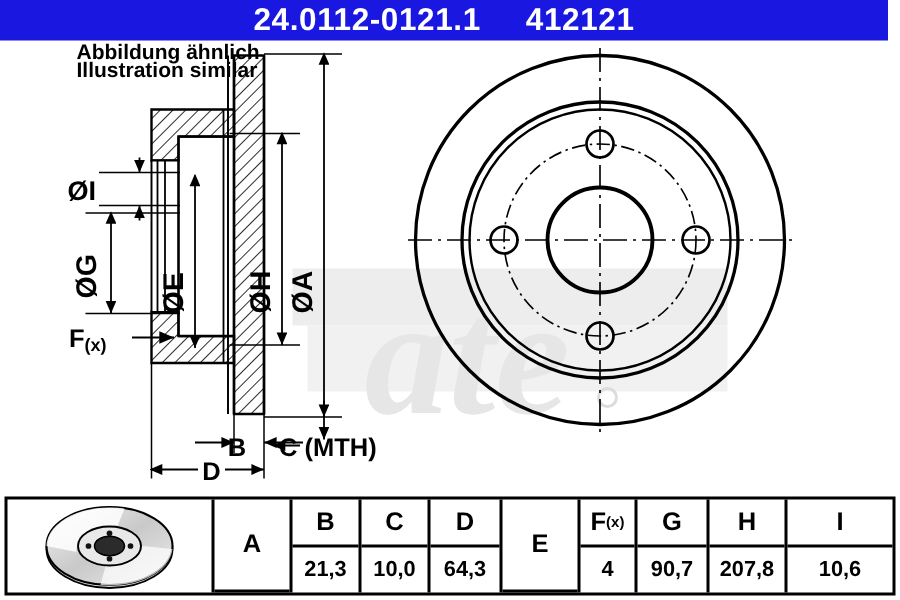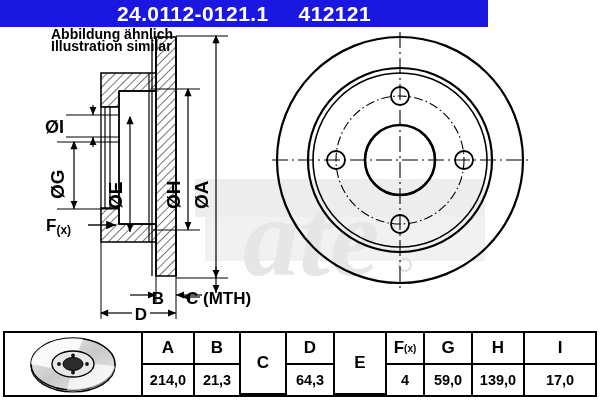--- a/index.html
+++ b/index.html
@@ -1,21 +1,21 @@
 <!DOCTYPE html>
 <html><head>
 <meta charset="utf-8">
 <style>
   html,body{margin:0;padding:0;background:#fff;}
   body{width:600px;height:400px;overflow:hidden;
        font-family:"Liberation Sans",sans-serif;color:#000;}
   #root{position:relative;width:600px;height:400px;}
 
   
-  .header{position:absolute;left:0;top:0;width:488px;height:27px;
+  .header{position:absolute;left:0;top:0;width:592px;height:27px;
           background:#1a17e0;display:flex;align-items:center;justify-content:center;}
   .header .code{color:#fff;font-size:21px;font-weight:bold;letter-spacing:.4px;}
   .header .ref{color:#fff;font-size:21px;font-weight:bold;margin-left:30px;letter-spacing:.4px;}
 
   
   .caption{position:absolute;left:3px;top:29px;font-size:14px;font-weight:bold;
            line-height:11.5px;white-space:pre-line;margin-left:48px;}
 
   
   .drawing{position:absolute;left:0;top:27px;width:600px;height:296px;}
@@ -204,48 +204,48 @@
           <circle cx="0" cy="-8.5" r="1.9" fill="#111"></circle>
           <circle cx="14" cy="0" r="1.9" fill="#111"></circle>
           <circle cx="0" cy="8.5" r="1.9" fill="#111"></circle>
           <circle cx="-14" cy="0" r="1.9" fill="#111"></circle>
         </g>
       </svg>
     </div>
     <div class="cols" id="cols">
         <div class="col w-a">
           <div class="hd">A</div>
-          <div class="vl">214,0</div>
         </div>
         <div class="col w-b">
           <div class="hd">B</div>
           <div class="vl">21,3</div>
         </div>
         <div class="col w-c">
           <div class="hd">C</div>
+          <div class="vl">10,0</div>
         </div>
         <div class="col w-d">
           <div class="hd">D</div>
           <div class="vl">64,3</div>
         </div>
         <div class="col w-e">
           <div class="hd">E</div>
         </div>
         <div class="col w-f">
           <div class="hd">F<sub>(x)</sub></div>
           <div class="vl">4</div>
         </div>
         <div class="col w-g">
           <div class="hd">G</div>
-          <div class="vl">59,0</div>
+          <div class="vl">90,7</div>
         </div>
         <div class="col w-h">
           <div class="hd">H</div>
-          <div class="vl">139,0</div>
+          <div class="vl">207,8</div>
         </div>
         <div class="col w-i">
           <div class="hd">I</div>
-          <div class="vl">17,0</div>
+          <div class="vl">10,6</div>
         </div>
       </div>
   </div>
 
 </div>
 
 </body></html>

